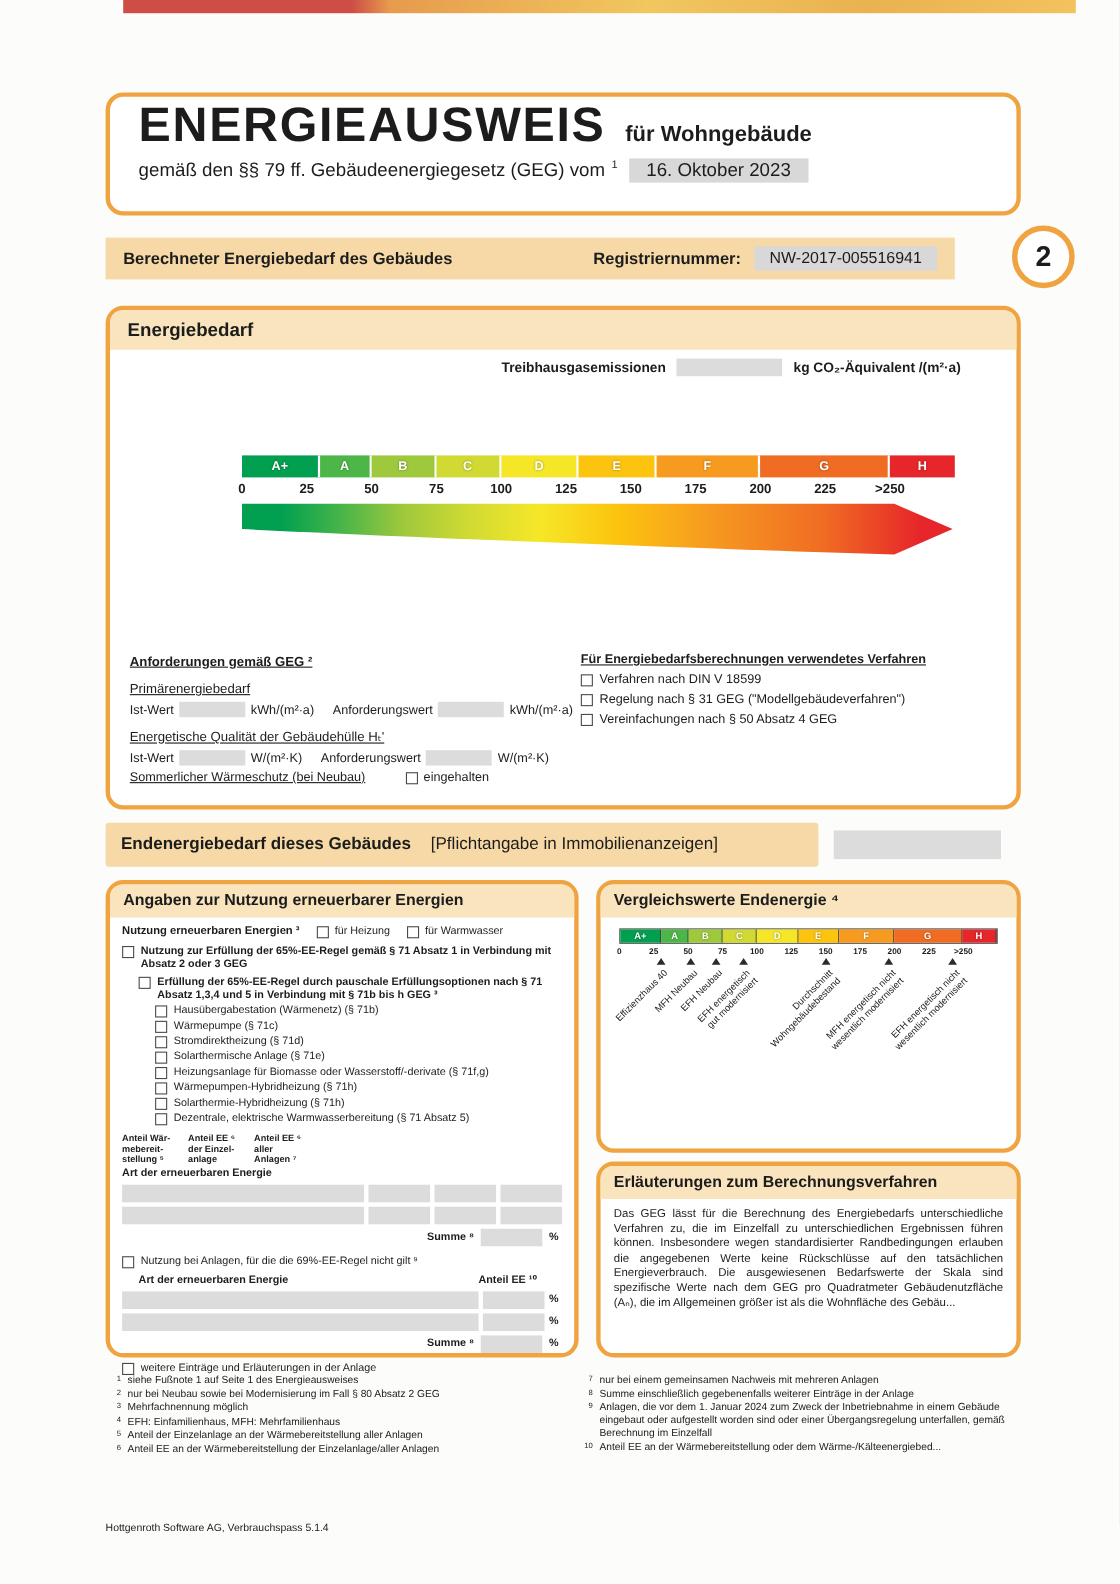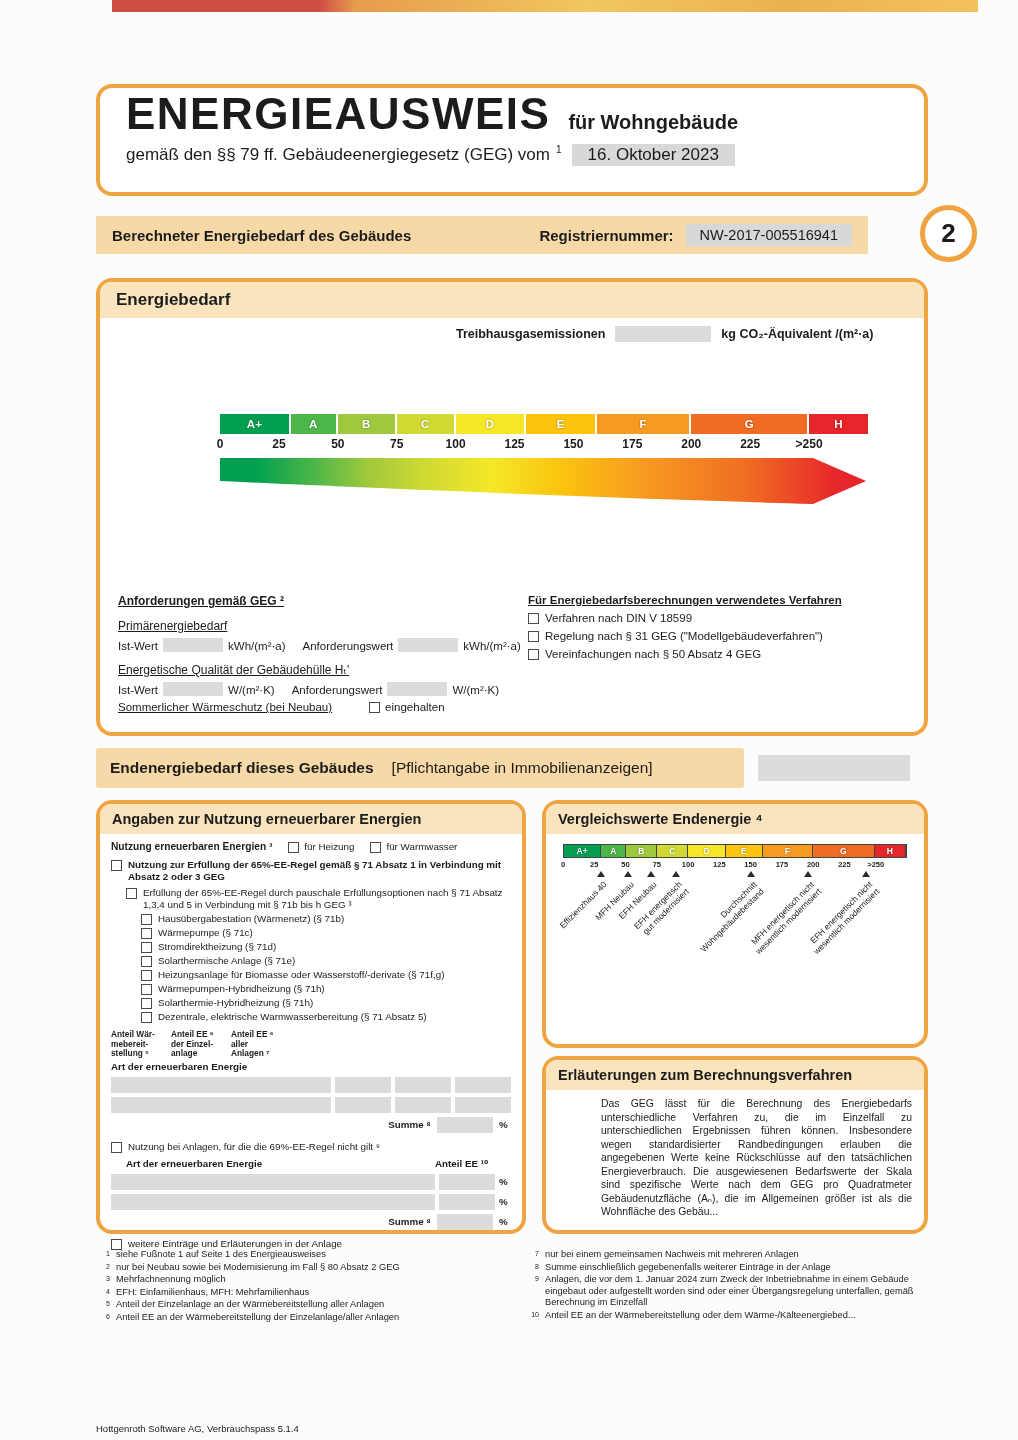--- a/index.html
+++ b/index.html
@@ -75,21 +75,21 @@
   .endfield { width:152px; height:26px; margin-left:14px; }
 
   
   .renewbox { left:96px; top:800px; width:430px; height:434px; }
   .strip-top2 { height:30px; background:#f9e4bd; border-radius:11px 11px 0 0; display:flex; align-items:center;
     padding:0 12px; font-size:14.5px; font-weight:bold; }
   .renew-body { padding:7px 11px 0; font-size:9.8px; line-height:1.22; }
   .usage-row { display:flex; align-items:center; gap:16px; }
   .usage-row .b { font-size:10.2px; }
   .cbitem { display:flex; align-items:center; gap:5px; }
-  .ind1 { margin-left:15px; }
+  .ind1 { margin-left:15px;font-weight:bold; }
   .ind2 { margin-left:30px; }
   .mt2{margin-top:2px;} .mt4{margin-top:4px;} .mt6{margin-top:6px;} .mt8{margin-top:8px;}
   .einzel { display:flex; margin-top:7px; gap:6px; }
   .einzel-text { flex:1; }
   .t1-headers { display:flex; gap:4px; }
   .t1h { width:56px; font-size:8.3px; font-weight:bold; white-space:pre; line-height:1.15; }
   .t1-c1label { font-weight:bold; margin-top:2px; }
   .trow { display:flex; gap:4px; margin-top:4px; align-items:center; }
   .fgrow { flex:1; height:16px; }
   .f56 { width:56px; height:16px; flex:none; }
@@ -107,30 +107,30 @@
   .scale--mini .scale-ticks { height:12px; font-size:7.5px; margin-top:1px; }
   .markers { position:relative; height:156px; margin:0 17px; }
   .marker { position:absolute; top:0; width:0; }
   .marker-arrow { position:absolute; left:-4px; top:0; width:0; height:0;
     border-left:4px solid transparent; border-right:4px solid transparent; border-bottom:6px solid #2b2b2b; }
   .marker-label { position:absolute; right:-2px; top:9px; transform-origin:100% 0; transform:rotate(-45deg);
     font-size:8.5px; line-height:1.12; white-space:pre; text-align:right; color:#1c1c1c; }
 
   
   .explbox { left:542px; top:1056px; width:386px; height:178px; }
-  .expl-text { padding:7px 12px 0; font-size:10.4px; line-height:1.3; text-align:justify;margin-left:43px; }
+  .expl-text { padding:7px 12px 0; font-size:10.4px; line-height:1.3; text-align:justify; }
 
   
   .footnotes { position:absolute; left:100px; top:1248px; width:832px; display:flex; gap:26px;
     font-size:9.3px; line-height:1.25; }
   .fncol { flex:1; }
   .fn { display:flex; gap:6px; margin-top:1px; }
   .fn sup { font-size:7px; flex:none; width:10px; margin-top:1px; text-align:right; }
   .fn .t { flex:1; }
-  .pagefooter { position:absolute; left:96px; top:1423px; font-size:9.5px; color:#222; }
+  .pagefooter { position:absolute; left:96px; top:1384px; font-size:9.5px; color:#222; }
 </style>
 </head>
 <body>
 
 <div class="page">
 
   <div class="scan-edge"></div>
 
   <div class="obox header">
     <div class="title-row">

